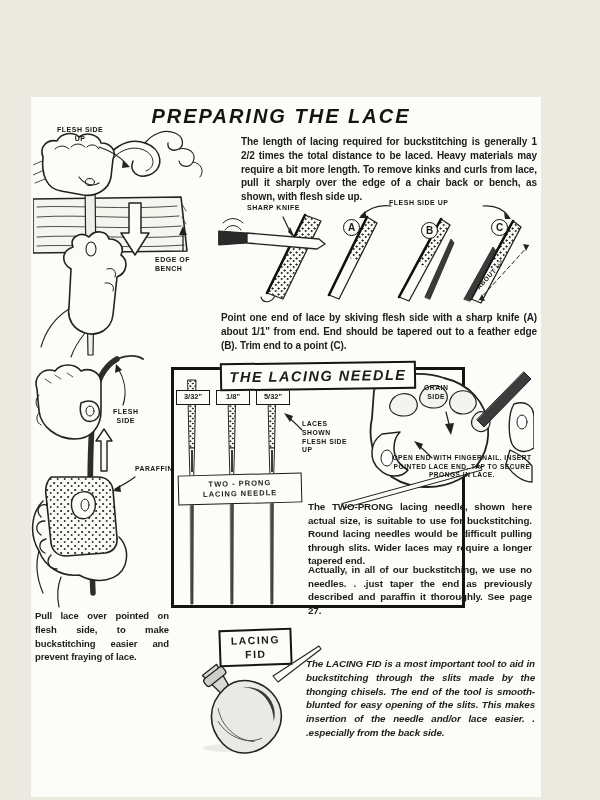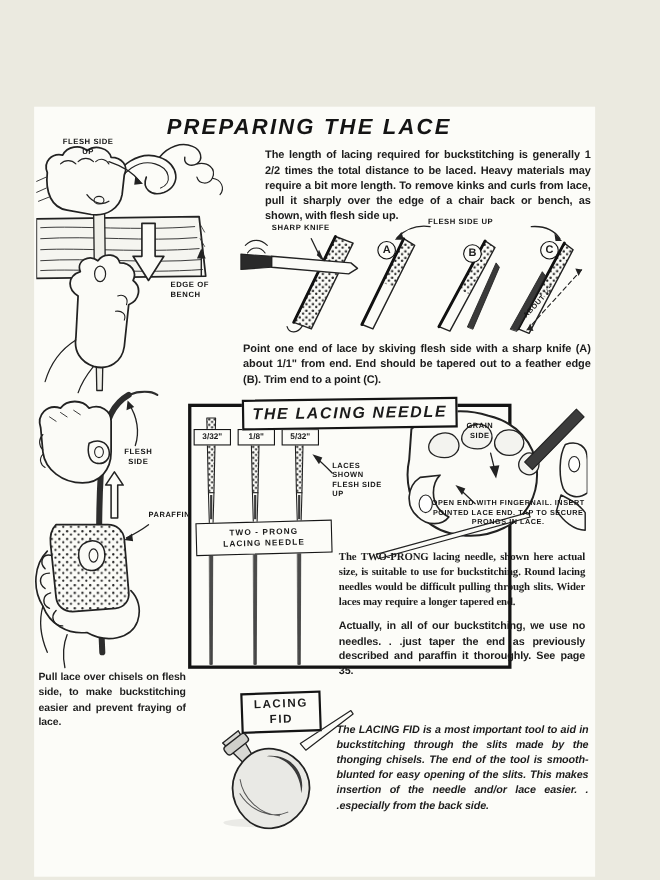--- a/index.html
+++ b/index.html
@@ -154,21 +154,21 @@
       <path d="M104,122 C96,128 90,131 84,134" stroke-width="1.2"></path>
       <polygon points="89,130 82,136 90,137" fill="#222" stroke="none"></polygon>
       <path d="M92,50 C96,38 94,24 86,12" stroke-width="1.2"></path>
       <polygon points="84,18 85,9 91,15" fill="#222" stroke="none"></polygon>
     </svg>
     <div class="lbl" style="left:82px; top:52px;">FLESH
 SIDE</div>
     <div class="lbl" style="left:104px; top:110px; font-size:6.8px;">PARAFFIN</div>
   </div>
 
-  <div class="para" style="left:4px; top:512px; width:134px; font-size:9.5px; line-height:13.8px;">Pull lace over chisels on flesh side, to make buckstitching easier and prevent fraying of lace.</div>
+  <div class="para" style="left:4px; top:512px; width:134px; font-size:9.5px; line-height:13.8px;">Pull lace over pointed on flesh side, to make buckstitching easier and prevent fraying of lace.</div>
 
   <div class="nbox">
     <div class="nbox-title">THE LACING NEEDLE</div>
 
     <svg width="360" height="235" viewBox="0 0 360 235" style="position:absolute; left:0; top:0;" fill="none" stroke="#222" stroke-linecap="round" stroke-linejoin="round">
       <defs>
         <pattern id="stNB" width="5" height="5" patternUnits="userSpaceOnUse">
           <circle cx="1.2" cy="1.2" r="0.55" fill="#666"></circle>
             <circle cx="3.8" cy="3.5" r="0.5" fill="#666"></circle>
         </pattern>
@@ -226,22 +226,22 @@
     <div class="sizebox" style="left:82px;">5/32"</div>
     <div class="lbl" style="left:128px; top:50px; width:56px; text-align:left; font-size:6.8px;">LACES
 SHOWN
 FLESH SIDE
 UP</div>
     <div class="twoprong">TWO - PRONG
 LACING NEEDLE</div>
     <div class="lbl" style="left:250px; top:14px; font-size:6.8px;">GRAIN
 SIDE</div>
     <div class="lbl" style="left:218px; top:84px; width:140px; font-size:6.6px; white-space:normal;">OPEN END WITH FINGERNAIL. INSERT POINTED LACE END. TAP TO SECURE PRONGS IN LACE.</div>
-    <div class="para" style="left:134px; top:130px; width:224px; font-size:9.8px; line-height:13.5px;font-family:Liberation Serif, serif;">The TWO-PRONG lacing needle, shown here actual size, is suitable to use for buckstitching. Round lacing needles would be difficult pulling through slits. Wider laces may require a longer tapered end.</div>
-    <div class="para" style="left:134px; top:193px; width:224px; font-size:9.8px; line-height:13.5px;">Actually, in all of our buckstitching, we use no needles. . .just taper the end as previously described and paraffin it thoroughly. See page 35.</div>
+    <div class="para" style="left:134px; top:130px; width:224px; font-size:9.8px; line-height:13.5px;">The TWO-PRONG lacing needle, shown here actual size, is suitable to use for buckstitching. Round lacing needles would be difficult pulling through slits. Wider laces may require a longer tapered end.</div>
+    <div class="para" style="left:134px; top:193px; width:224px; font-size:9.8px; line-height:13.5px;">Actually, in all of our buckstitching, we use no needles. . .just taper the end as previously described and paraffin it thoroughly. See page 27.</div>
   </div>
 
   <div class="fidlabel">LACING
 FID</div>
   <div class="fig" style="left:158px; top:545px; width:135px; height:112px;">
     <svg width="135" height="112" viewBox="0 0 135 112" fill="none" stroke="#222" stroke-linecap="round" stroke-linejoin="round">
       <ellipse cx="42" cy="106" rx="28" ry="4" fill="#00000012" stroke="none"></ellipse>
 
       <polygon points="84,34 130,4 132,7 89,40" fill="#fbfbf7" stroke-width="1.1"></polygon>
       <g transform="rotate(-38 55 72)">

